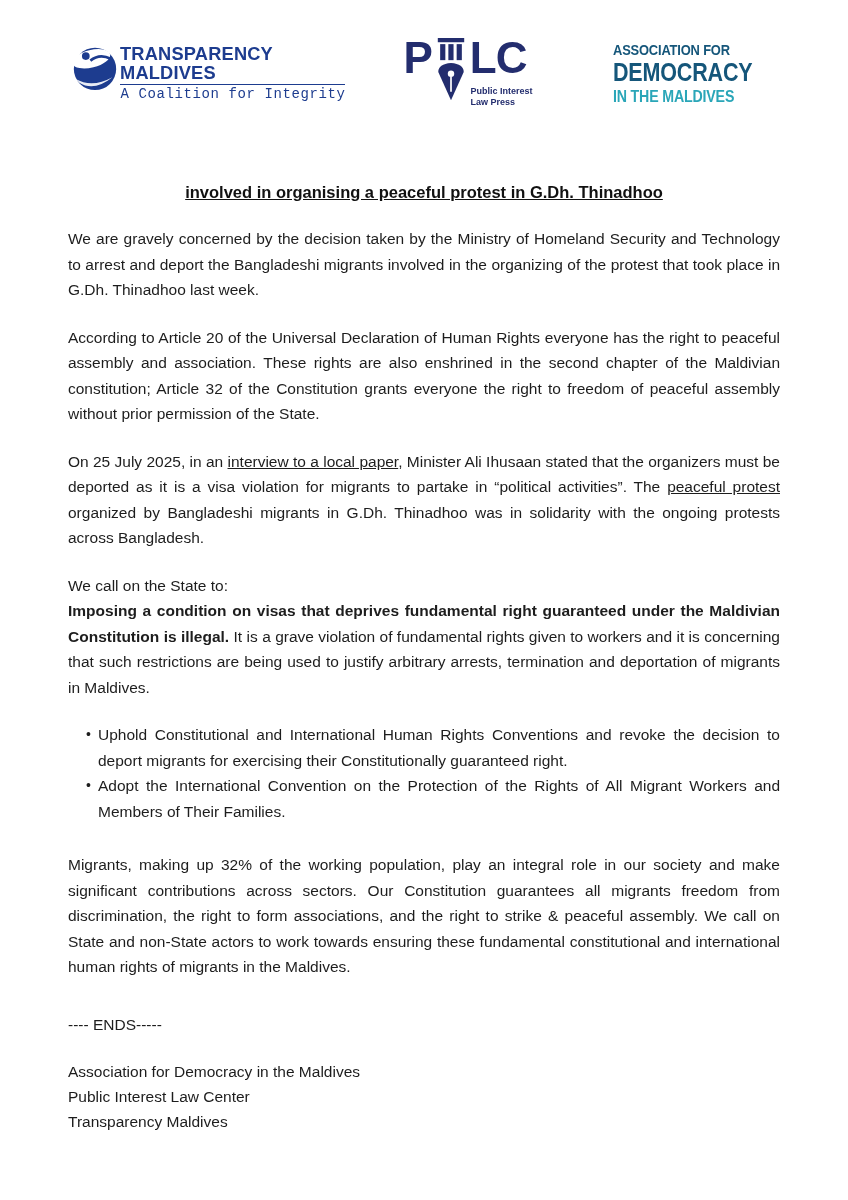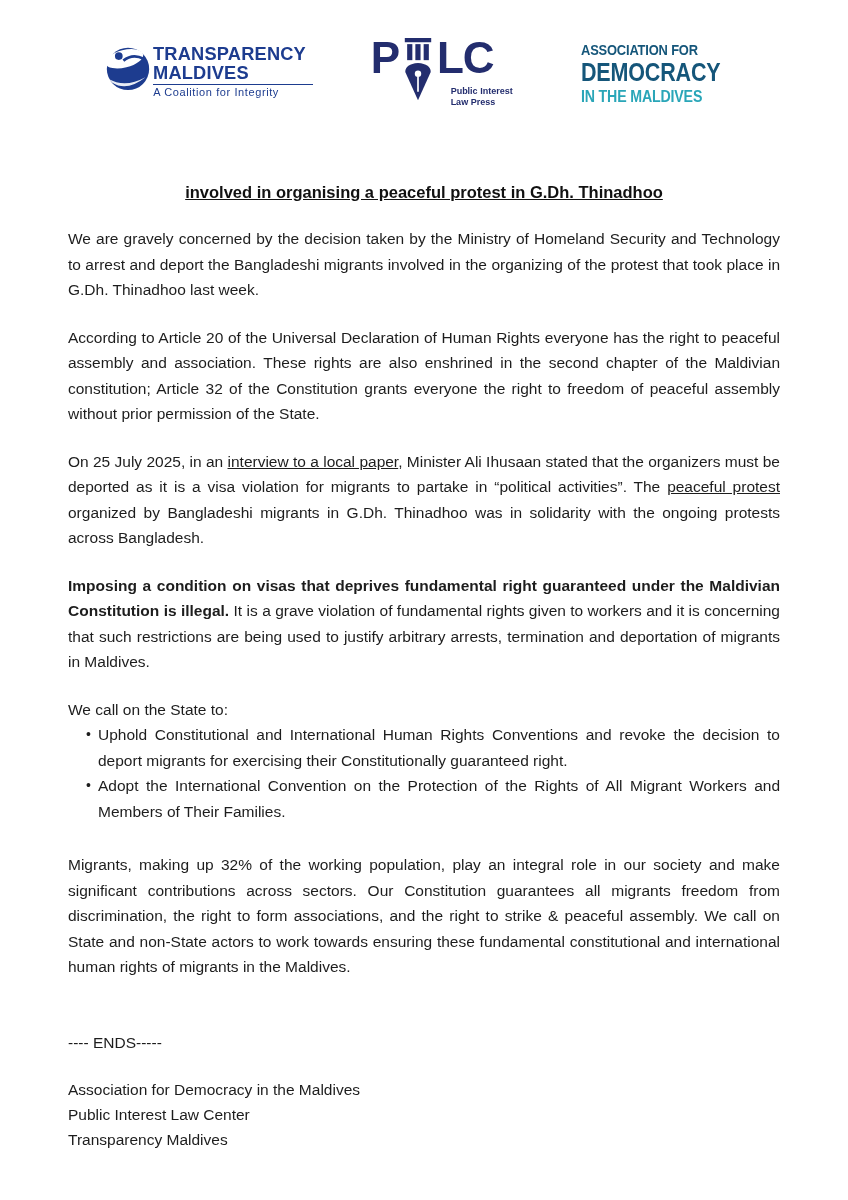--- a/index.html
+++ b/index.html
@@ -21,28 +21,28 @@
     align-items: flex-start;
     gap: 58px;
     padding-top: 38px;
     height: 118px;
   }
 
   
   .tm-logo { display: flex; align-items: flex-start; gap: 2px; margin-top: 6px; }
   .tm-text { display: flex; flex-direction: column; }
   .tm-name { font-size: 19px; font-weight: bold; color: #1d3c8f; letter-spacing: 0.2px; line-height: 19px; transform: scaleX(0.96); transform-origin: left; }
-  .tm-tagline { font-size: 11px; color: #1d3c8f; margin-top: 2px; border-top: 1px solid #1d3c8f; padding-top: 1px; letter-spacing: 0.6px; }
+  .tm-tagline { font-size: 14px; color: #1d3c8f; margin-top: 2px; border-top: 1px solid #1d3c8f; padding-top: 1px; letter-spacing: 0.6px; font-family: Liberation Mono, monospace; }
 
   
   .pilc-logo { position: relative; width: 152px; height: 80px; }
   .pilc-row { display: flex; align-items: flex-start; }
   .pilc-letter { font-size: 44px; font-weight: bold; color: #232d6e; line-height: 40px; letter-spacing: -1px; }
   .pilc-mark { margin: 0 2px; }
-  .pilc-sub { position: absolute; left: 80px; top: 48px; font-size: 9px; font-weight: bold; color: #232d6e; line-height: 11px; }
+  .pilc-sub { position: absolute; left: 67px; top: 48px; font-size: 9px; font-weight: bold; color: #232d6e; line-height: 11px; }
 
   
   .adm-logo { display: flex; flex-direction: column; margin-top: 2px; }
   .adm-l1 { font-size: 15px; font-weight: bold; color: #15567a; transform: scaleX(0.86); transform-origin: left; line-height: 19px; letter-spacing: -0.2px;}
   .adm-l2 { font-size: 25px; font-weight: bold; color: #15567a; transform: scaleX(0.86); transform-origin: left; line-height: 27px; letter-spacing: -0.2px;}
   .adm-l3 { font-size: 16.5px; font-weight: bold; color: #2aa6b8; transform: scaleX(0.86); transform-origin: left; line-height: 21px; letter-spacing: -0.2px;}
 
   
   .doc { padding: 0 68px; }
 
@@ -84,21 +84,21 @@
     content: "•";
     position: absolute;
     left: 0;
     top: 0;
     font-size: 14px;
   }
 
   .ends-line {
     font-size: 15.5px;
     line-height: 25.5px;
-    margin-top: 50px;
+    margin-top: 32px;
     margin-bottom: 22px;
   }
   .signatories { font-size: 15.5px; line-height: 25px; }
   .signatories div { margin-bottom: 0; }
 </style>
 </head>
 <body>
 
 <header class="logos">
 
@@ -154,23 +154,23 @@
     <br>
     <span class="t-line">involved in organising a peaceful protest in G.Dh. Thinadhoo</span>
   </h1>
 
   <p class="body-par">We are gravely concerned by the decision taken by the Ministry of Homeland Security and Technology to arrest and deport the Bangladeshi migrants involved in the organizing of the protest that took place in G.Dh. Thinadhoo last week.</p>
 
   <p class="body-par">According to Article 20 of the Universal Declaration of Human Rights everyone has the right to peaceful assembly and association. These rights are also enshrined in the second chapter of the Maldivian constitution; Article 32 of the Constitution grants everyone the right to freedom of peaceful assembly without prior permission of the State.</p>
 
   <p class="body-par"><span>On 25 July 2025, in an </span><a class="u-link">interview to a local paper</a><span>, Minister Ali Ihusaan stated that the organizers must be deported as it is a visa violation for migrants to partake in “political activities”. The </span><a class="u-link">peaceful protest</a><span> organized by Bangladeshi migrants in G.Dh. Thinadhoo was in solidarity with the ongoing protests across Bangladesh.</span></p>
 
+  <p class="body-par intro-par">We call on the State to:</p>
+
   <p class="body-par"><b class="strong">Imposing a condition on visas that deprives fundamental right guaranteed under the Maldivian Constitution is illegal.</b><span> It is a grave violation of fundamental rights given to workers and it is concerning that such restrictions are being used to justify arbitrary arrests, termination and deportation of migrants in Maldives.</span></p>
-
-  <p class="body-par intro-par">We call on the State to:</p>
 
   <ul class="demands">
     <li>Uphold Constitutional and International Human Rights Conventions and revoke the decision to deport migrants for exercising their Constitutionally guaranteed right.</li>
     <li>Adopt the International Convention on the Protection of the Rights of All Migrant Workers and Members of Their Families.</li>
   </ul>
 
   <p class="body-par">Migrants, making up 32% of the working population, play an integral role in our society and make significant contributions across sectors. Our Constitution guarantees all migrants freedom from discrimination, the right to form associations, and the right to strike &amp; peaceful assembly. We call on State and non-State actors to work towards ensuring these fundamental constitutional and international human rights of migrants in the Maldives.</p>
 
   <p class="ends-line">---- ENDS-----</p>
 

